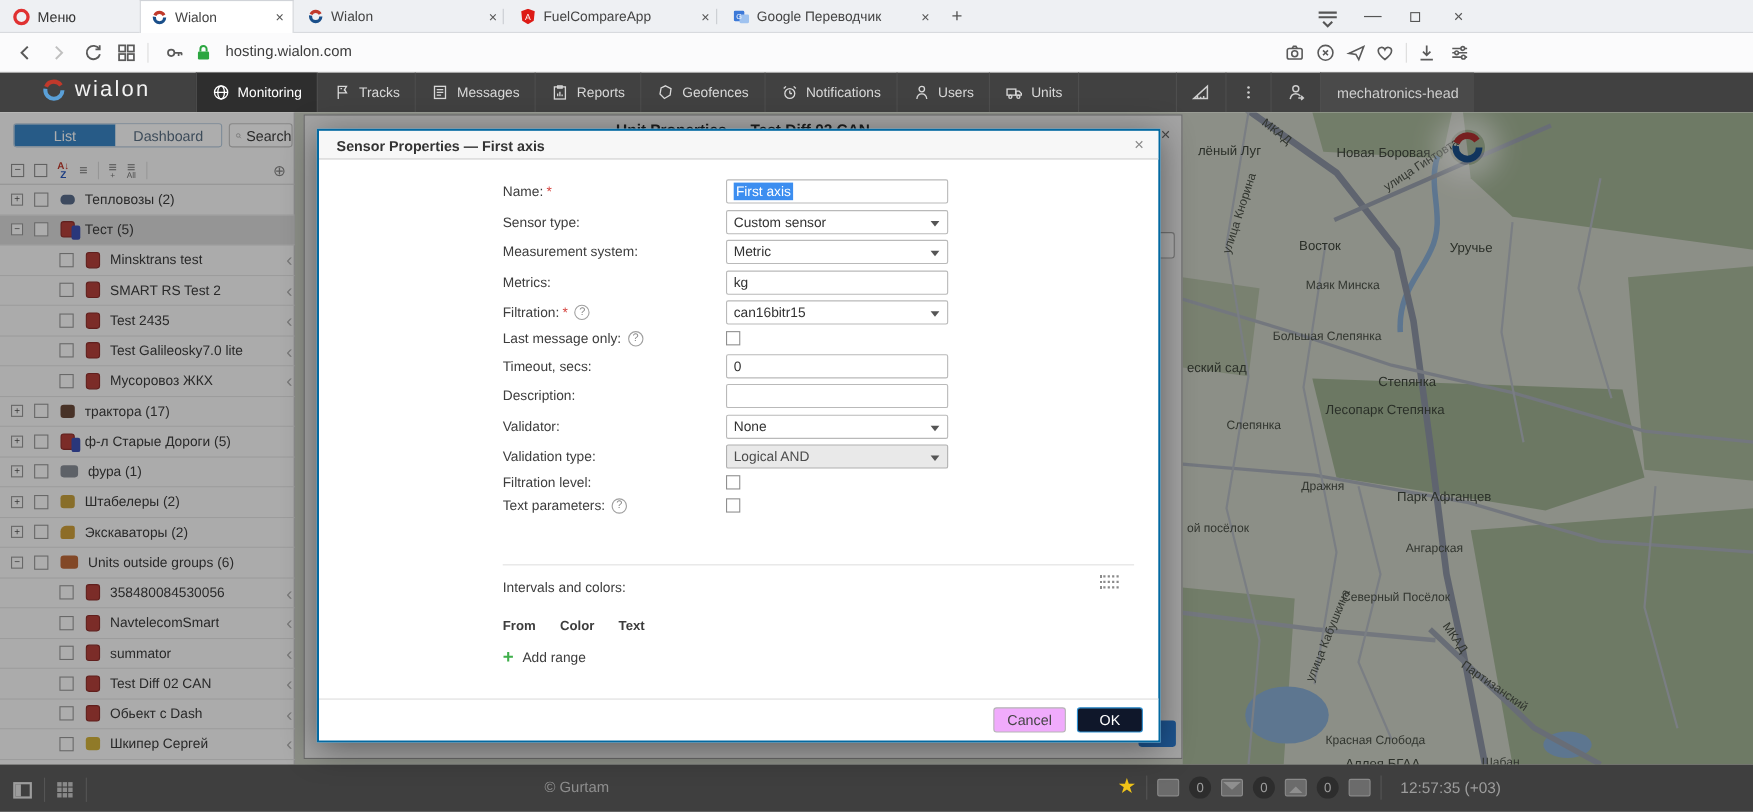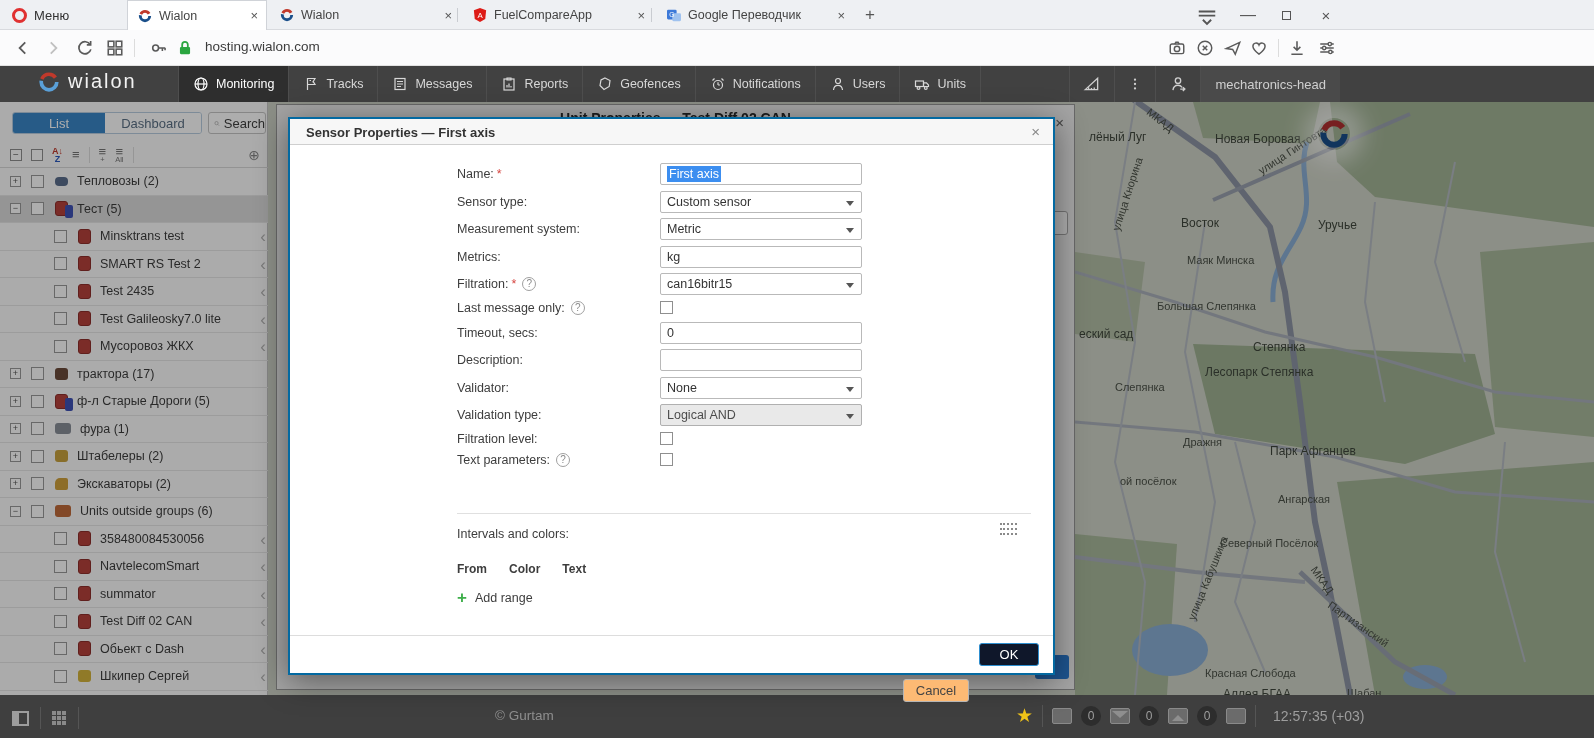--- a/index.html
+++ b/index.html
@@ -122,21 +122,21 @@
   .ddl.disabled { background:#e9e9e9; border-color:#b0b0b0; color:#4c4c4c; }
   .f-cbx { width:13px; height:13px; border:1px solid #8f8f8f; background:#fff; }
   #m-div1 { position:absolute; left:167px; right:22px; top:394px; border-top:1px solid #e0e0e0; }
   #intervals-label { position:absolute; left:167px; top:408px; font-size:12.5px; color:#3d3d3d; }
   #grid-icon { position:absolute; right:36px; top:404px; width:17px; height:13px; }
   #grid-icon div { height:3px; border-top:2px dotted #8a8a8a; margin-bottom:2px; }
   #int-cols { position:absolute; left:167px; top:443px; display:flex; gap:22px; font-size:12px; font-weight:bold; color:#3d3d3d; }
   #add-range { position:absolute; left:167px; top:472px; display:flex; align-items:center; gap:8px; font-size:12.5px; color:#3d3d3d; }
   #add-range .plus { color:#3faf4b; font-size:17px; font-weight:bold; line-height:14px; }
   #m-footer { position:absolute; left:0; bottom:0; width:100%; height:38px; border-top:1px solid #ddd; background:#fff; }
-  #btn-cancel { position:absolute; right:84px; top:7px; width:66px; height:23px; background:#fdba74; border:1px solid #b5b5b5; border-radius:3px; font-size:13px; color:#444; text-align:center; line-height:21px;margin-top:36px; }
+  #btn-cancel { position:absolute; right:84px; top:7px; width:66px; height:23px; background:#f0abfc; border:1px solid #b5b5b5; border-radius:3px; font-size:13px; color:#444; text-align:center; line-height:21px; }
   #btn-ok { position:absolute; right:14px; top:7px; width:60px; height:23px; background:#0f172a; border:1px solid #2e8fd0; border-radius:3px; font-size:13px; color:#fff; text-align:center; line-height:21px; }
 
   
   #statusbar { position:absolute; left:0; top:695px; width:1594px; height:43px; background:#3f3f3f; color:#9d9d9d; }
   #sb-left { position:absolute; left:12px; top:12px; display:flex; align-items:center; gap:11px; }
   .sb-sep { width:1px; height:22px; background:#555; }
   #panel-ic { width:17px; height:15px; border:2px solid #9d9d9d; position:relative; }
   #panel-ic::before { content:""; position:absolute; left:0; top:0; width:5px; height:11px; background:#9d9d9d; }
   #grid-ic { width:15px; height:15px; display:grid; grid-template-columns:repeat(3,4px); grid-template-rows:repeat(3,4px); gap:1px; }
   #grid-ic i { background:#8a8a8a; }
@@ -419,21 +419,21 @@
           <span class="map-label big" style="left: 106px; top: 114px;">Восток</span>
           <span class="map-label big" style="left: 243px; top: 116px;">Уручье</span>
           <span class="map-label" style="left: 112px; top: 152px;">Маяк Минска</span>
           <span class="map-label" style="left: 82px; top: 198px;">Большая Слепянка</span>
           <span class="map-label big" style="left: 4px; top: 225px;">еский сад</span>
           <span class="map-label big" style="left: 178px; top: 238px;">Степянка</span>
           <span class="map-label big" style="left: 130px; top: 263px;">Лесопарк Степянка</span>
           <span class="map-label" style="left: 40px; top: 279px;">Слепянка</span>
           <span class="map-label" style="left: 108px; top: 334px;">Дражня</span>
           <span class="map-label big" style="left: 195px; top: 342px;">Парк Афганцев</span>
-          <span class="map-label" style="left: 4px; top: 373px; margin-left: 41px;">ой посёлок</span>
+          <span class="map-label" style="left: 4px; top: 373px;">ой посёлок</span>
           <span class="map-label" style="left: 203px; top: 391px;">Ангарская</span>
           <span class="map-label" style="left: 145px; top: 435px;">Северный Посёлок</span>
           <span class="map-label" style="left: 88px; top: 470px; transform: rotate(-68deg);">улица Кабушкина</span>
           <span class="map-label" style="left: 232px; top: 472px; transform: rotate(55deg);">МКАД</span>
           <span class="map-label" style="left: 248px; top: 516px; transform: rotate(35deg);">Партизанский</span>
           <span class="map-label" style="left: 130px; top: 565px;">Красная Слобода</span>
           <span class="map-label big" style="left: 148px; top: 585px;">Аллея БГАА</span>
           <span class="map-label" style="left: 272px; top: 585px;">Шабан</span>
         </div>
       <div id="spinner">

